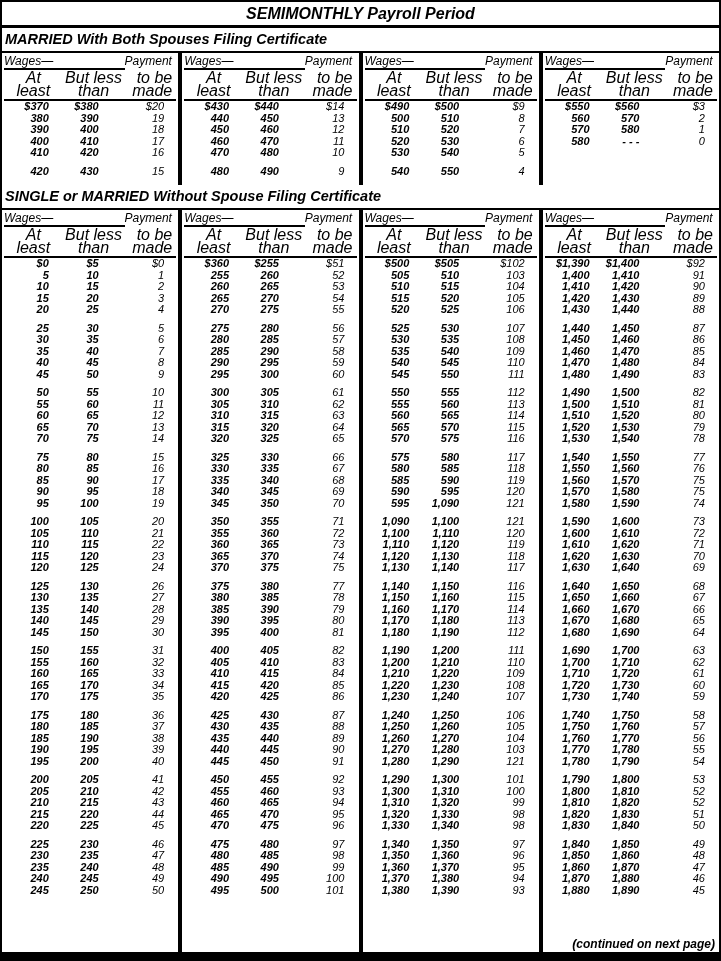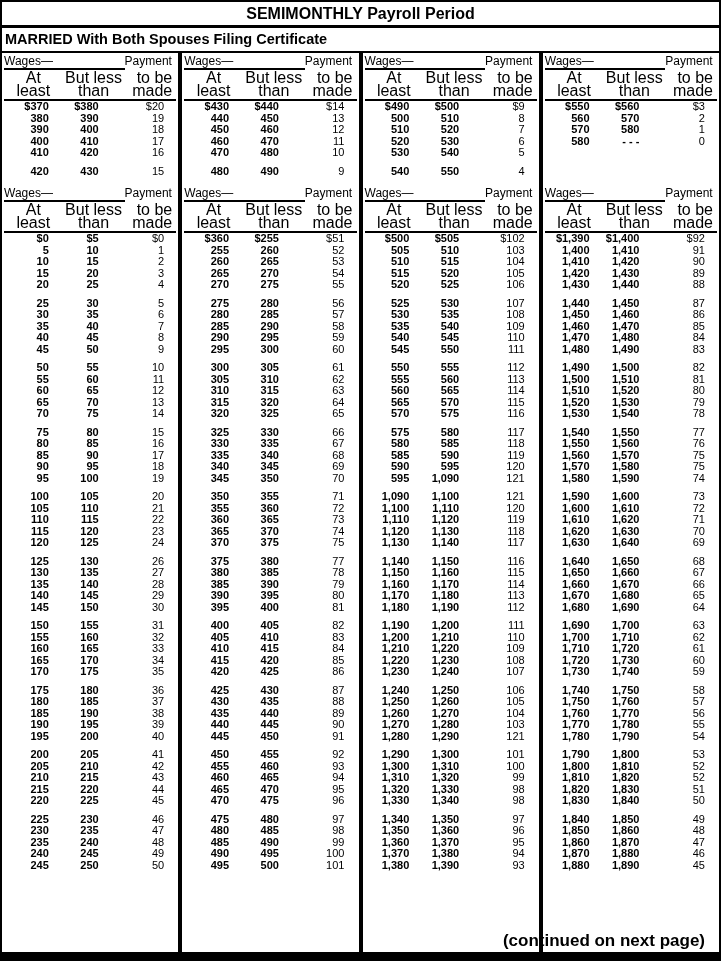--- a/index.html
+++ b/index.html
@@ -1,21 +1,21 @@
 <!DOCTYPE html>
 <html><head>
 <meta charset="utf-8">
 <style>
   html,body{margin:0;padding:0;background:#e8e8e8;}
   .page{
     width:721px;height:961px;box-sizing:border-box;background:#fff;color:#000;
     font-family:"Liberation Sans","DejaVu Sans",sans-serif;
     border-top:2px solid #000;border-left:2px solid #000;border-right:2px solid #000;
     border-bottom:9px solid #000;
-    display:flex;flex-direction:column;overflow:hidden;margin:0 auto;
+    display:flex;flex-direction:column;overflow:hidden;margin:0 auto;font-style:italic;
   }
   .banner{
     text-align:center;font-weight:bold;font-size:16px;line-height:19px;
     padding:2px 0 2px 0;border-bottom:3px solid #000;
   }
   .banner.mid{border-top:4px solid #000;}
   .filing{
     font-weight:bold;font-size:14.5px;line-height:18px;padding:2px 3px 3px 3px;
     border-bottom:2px solid #000;
   }
@@ -34,21 +34,21 @@
   .gh-sub .sub span{display:block;}
   .gh-sub .sub.c-pay{text-align:right;padding-right:4px;}
   
   .gbody{}
   .block + .block{margin-top:7px;}
   .trow{display:grid;grid-template-columns:26% 29% 45%;font-size:11px;line-height:11.5px;}
   .cell{text-align:right;white-space:nowrap;}
   .cell.c0,.cell.c1{font-weight:bold;}
   .cell.c2{padding-right:12px;}
   .tbl-footer{
-    position:absolute;right:14px;bottom:1px;font-weight:bold;font-size:17px;
+    position:absolute;right:4px;bottom:1px;font-weight:bold;font-size:12px;
   }
 </style>
 </head>
 <body>
 
 <div class="page">
 
   <div class="banner">SEMIMONTHLY Payroll Period</div>
   <div class="filing">MARRIED With Both Spouses Filing Certificate</div>
   <div class="tbl tbl-semi">
@@ -267,20 +267,21 @@
             <div class="trow">
               <span class="cell c0">580</span>
               <span class="cell c1">- - -</span>
               <span class="cell c2">0</span>
             </div>
           </div>
         </div>
   </div>
     </div>
 
+  <div class="filing">SINGLE or MARRIED Without Spouse Filing Certificate</div>
   <div class="tbl tbl-monthly">
     <div class="tbl-footer">(continued on next page)</div>
   <div class="group">
     <div class="ghead">
       <div class="gh-top">
         <span class="wages-label">Wages—</span>
         <span class="pay-l1">Payment</span>
       </div>
       <div class="gh-sub">
         <span class="sub c-at">

